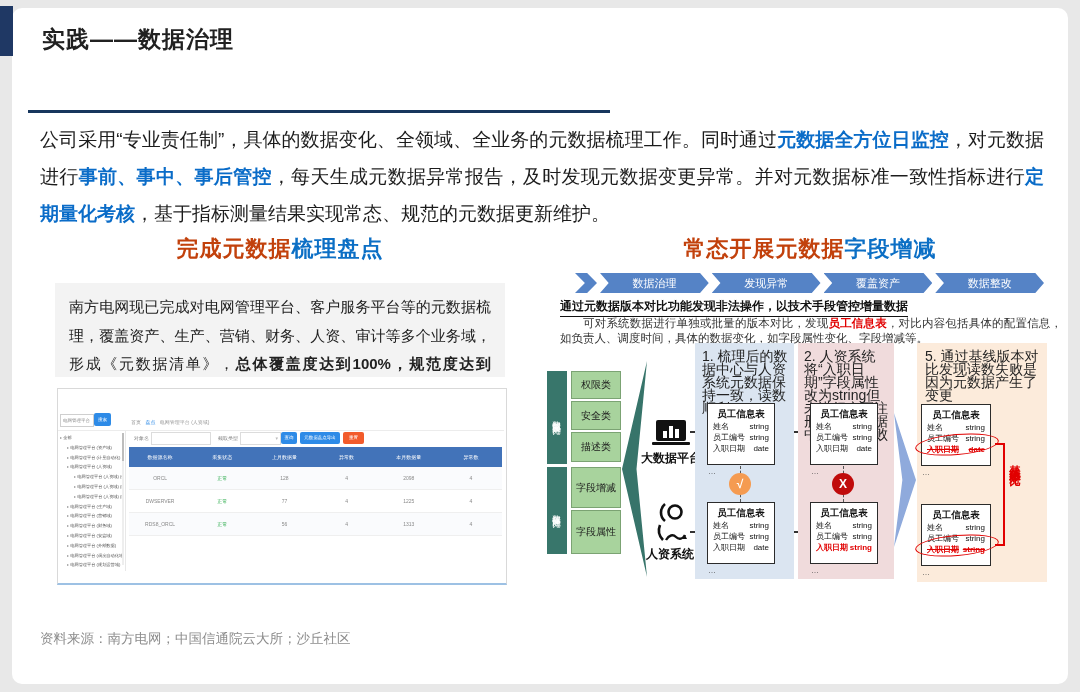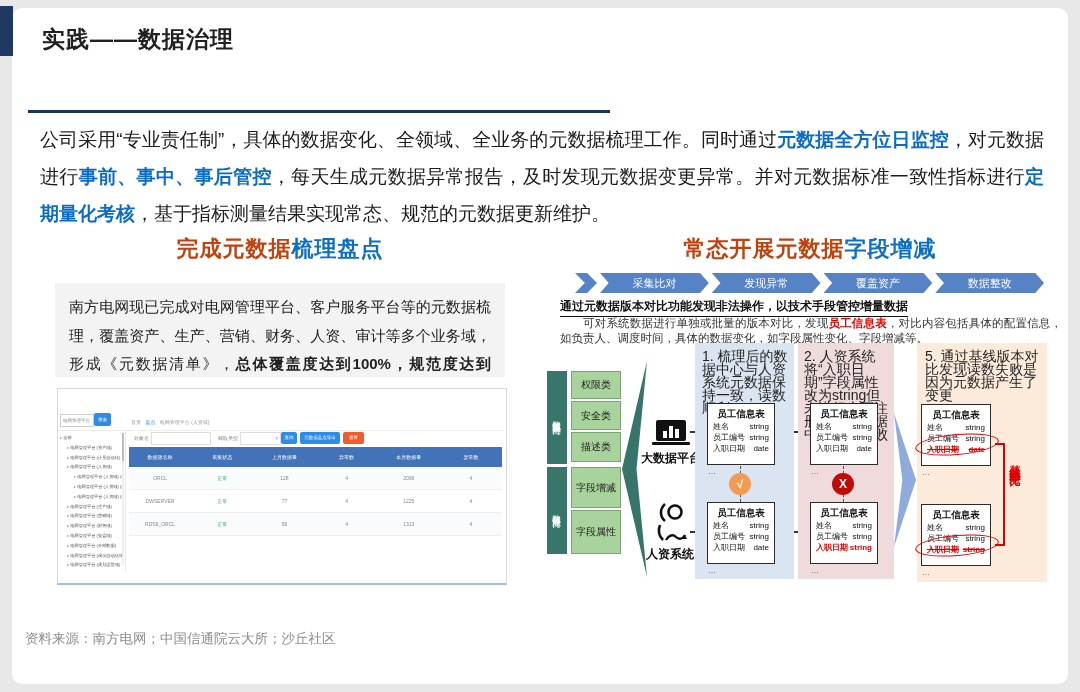--- a/index.html
+++ b/index.html
@@ -98,21 +98,21 @@
   #circA{left:729px;top:473px;background:#F59B51;}
   #circB{left:832px;top:473px;background:#C00B0B;}
   #arrR{left:894px;top:413px;width:22px;height:134px;background:#8FAADC;clip-path:polygon(0 0,100% 50%,0 100%,38% 50%);}
   .ell{border:1.5px solid #E10000;border-radius:50%;width:82px;height:19px;transform:rotate(-5deg);}
   #e1{left:915px;top:434px;} #e2{left:915px;top:535px;}
   .rline{background:#E10000;}
   #rs1{left:995px;top:443px;width:9px;height:1.5px;}
   #rs2{left:995px;top:544px;width:9px;height:1.5px;}
   #rv{left:1003px;top:443px;width:1.5px;height:103px;}
   #bl-label{left:1007px;top:456px;color:#E10000;font-weight:700;font-size:11.5px;letter-spacing:2px;}
-  #footer{left:25px;top:630px;font-size:13.5px;color:#8C8C8C;}
+  #footer{left:40px;top:630px;font-size:13.5px;color:#8C8C8C;}
 </style>
 </head>
 <body>
 
 <div id="stage">
   <div class="abs" id="card"></div>
   <div class="abs" id="navy-bar"></div>
   <div class="abs" id="page-title">实践——数据治理</div>
 
   <div class="abs" id="sec-underline"></div>
@@ -195,21 +195,21 @@
         </div>
       </div>
   </div>
 
   <div class="abs col-title" id="r-title">
     <span class="td">常态开展元数据</span><span class="tb">字段增减</span>
   </div>
 
   <div class="abs" id="flow">
     <div id="flow-lead"></div>
-    <div class="flow-seg">采集比对</div>
+    <div class="flow-seg">数据治理</div>
     <div class="flow-seg">发现异常</div>
     <div class="flow-seg">覆盖资产</div>
     <div class="flow-seg">数据整改</div>
   </div>
 
   <div class="abs" id="u-heading">通过元数据版本对比功能发现非法操作，以技术手段管控增量数据</div>
   <div class="abs" id="v-par"><span>可对系统数据进行单独或批量的版本对比，发现</span><span class="red-b">员工信息表</span><span>，对比内容包括具体的配置信息，如负责人、调度时间，具体的数据变化，如字段属性变化、字段增减等。</span></div>
 
   <div class="abs teal vtext" id="teal1">数据配置项对比</div>
   <div class="abs gbox" id="g1">权限类</div>

